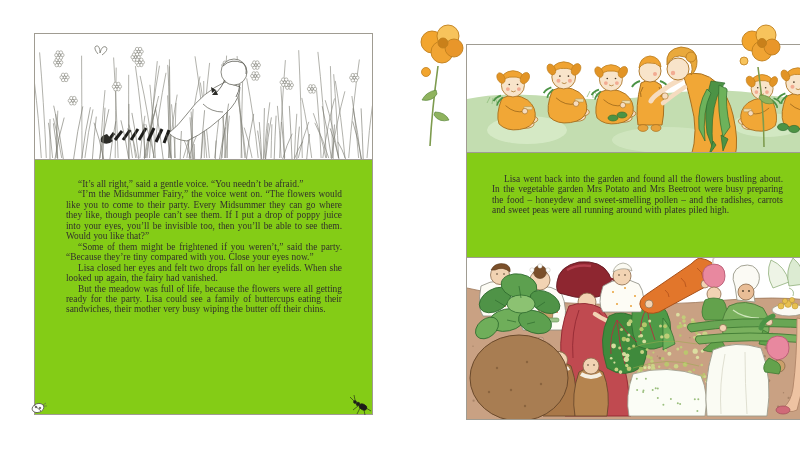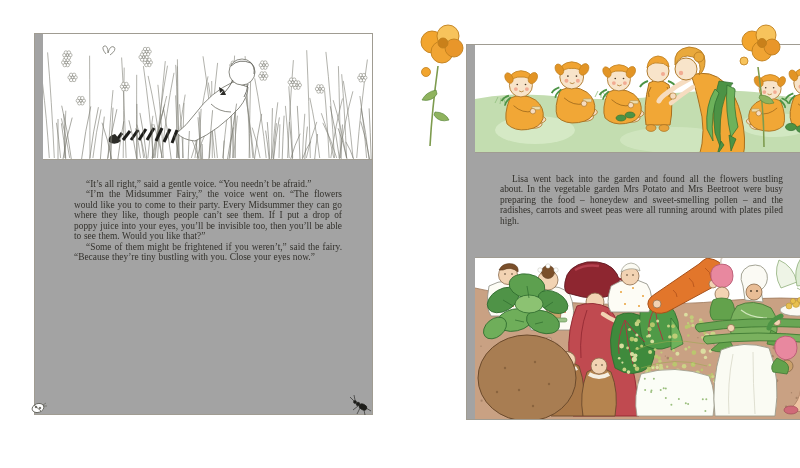--- a/index.html
+++ b/index.html
@@ -1,18 +1,18 @@
 <!DOCTYPE html>
 <html><head>
 <meta charset="utf-8">
 <style>
   html,body{margin:0;padding:0;background:#ffffff;}
   .stage{position:relative;width:800px;height:468px;background:#ffffff;overflow:hidden;
          font-family:"Liberation Serif","DejaVu Serif",serif;}
-  .page{position:absolute;border:1px solid #a09c92;background:#a3a3a3;box-sizing:border-box;padding-left:8px;}
+  .page{position:absolute;border:1px solid #a09c92;background:#84cc16;box-sizing:border-box;}
   .page-left{left:34px;top:33px;width:339px;height:382px;}
   .page-right{left:430px;top:44px;width:343px;height:376px;margin-left:36px;}
   .illo{position:relative;width:100%;overflow:hidden;box-sizing:border-box;background:#ffffff;}
   .illo svg{display:block;}
   .sketch-wrap{height:126px;border-bottom:1px solid #a09c92;}
   .top-illo{height:108px;border-bottom:1px solid #a09c92;}
   .bottom-illo{height:162px;border-top:1px solid #a09c92;}
   .text-col{padding:19px 30px 0 31px;}
   .text-col-r{height:104px;padding:21px 25px 0 25px;box-sizing:border-box;}
   .para{margin:0;text-indent:12px;text-align:justify;font-size:9.4px;line-height:10.45px;
@@ -292,21 +292,23 @@
             <path d="M 155.9 125 q 0.9 -27.6 2.2 -50.2" stroke="#77776e" stroke-width="0.7" fill="none" opacity="0.9"></path>
           </g>
         <g stroke="#77776e" fill="none" stroke-width="0.8">
           <path d="M 63 20 q -5 -6 -2 -8 q 4 -1 4 7 q 2 -8 6 -6 q 3 3 -4 8"></path>
         </g>
       </svg>
     </div>
     <div class="text-col">
         <p class="para">“It’s all right,” said a gentle voice. “You needn’t be afraid.”</p>
         <p class="para">“I’m the Midsummer Fairy,” the voice went on. “The flowers would like you to come to their party. Every Midsummer they can go where they like, though people can’t see them. If I put a drop of poppy juice into your eyes, you’ll be invisible too, then you’ll be able to see them. Would you like that?”</p>
-        <p class="para">“Some of them might be frightened if you weren’t,” said the fairy. “Because they’re tiny bustling with you. Close your eyes now.”</p>
+        <p class="para">“Some of them might be frightened if you weren’t,” said the party. “Because they’re tiny compared with you. Close your eyes now.”</p>
+        <p class="para">Lisa closed her eyes and felt two drops fall on her eyelids. When she looked up again, the fairy had vanished.</p>
+        <p class="para">But the meadow was full of life, because the flowers were all getting ready for the party. Lisa could see a family of buttercups eating their sandwiches, their mother very busy wiping the butter off their chins.</p>
       </div>
   </div>
 
   <svg class="overlay" style="left:28px;top:399px" width="20" height="16" viewBox="0 0 20 16">
     <g stroke="#5a5a52" fill="#ffffff" stroke-width="0.8">
       <ellipse cx="10" cy="9" rx="6" ry="4.4" transform="rotate(-18 10 9)"></ellipse>
       <path d="M 6 6 L 13 12" fill="none"></path>
       <circle cx="8" cy="8" r="0.8" fill="#5a5a52"></circle>
         <circle cx="12" cy="9" r="0.8" fill="#5a5a52"></circle>
       <path d="M 15 6 l 3 -2 M 15 7 l 4 0" fill="none" stroke-width="0.6"></path>

